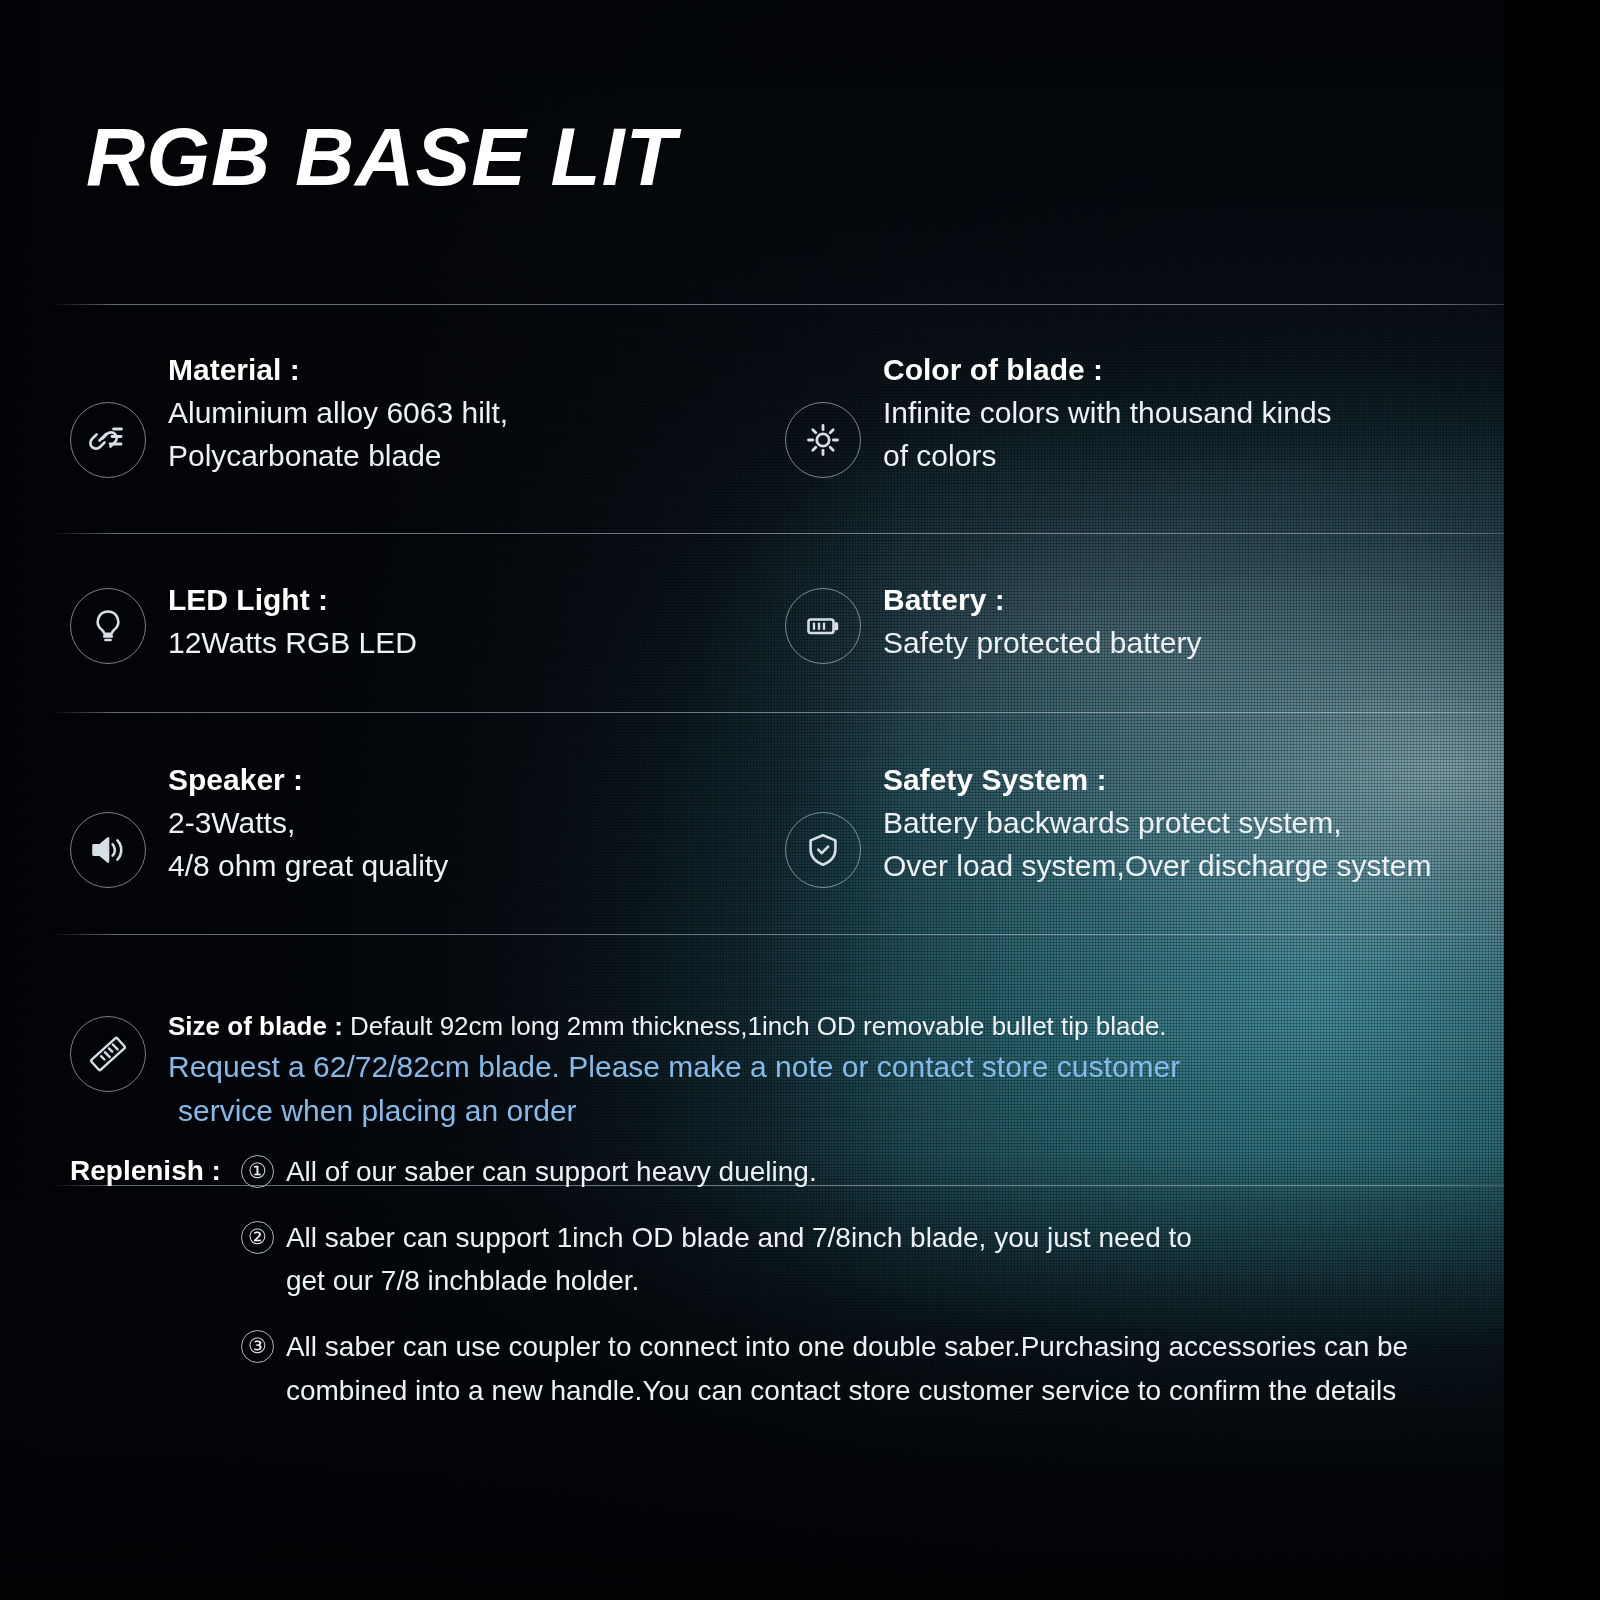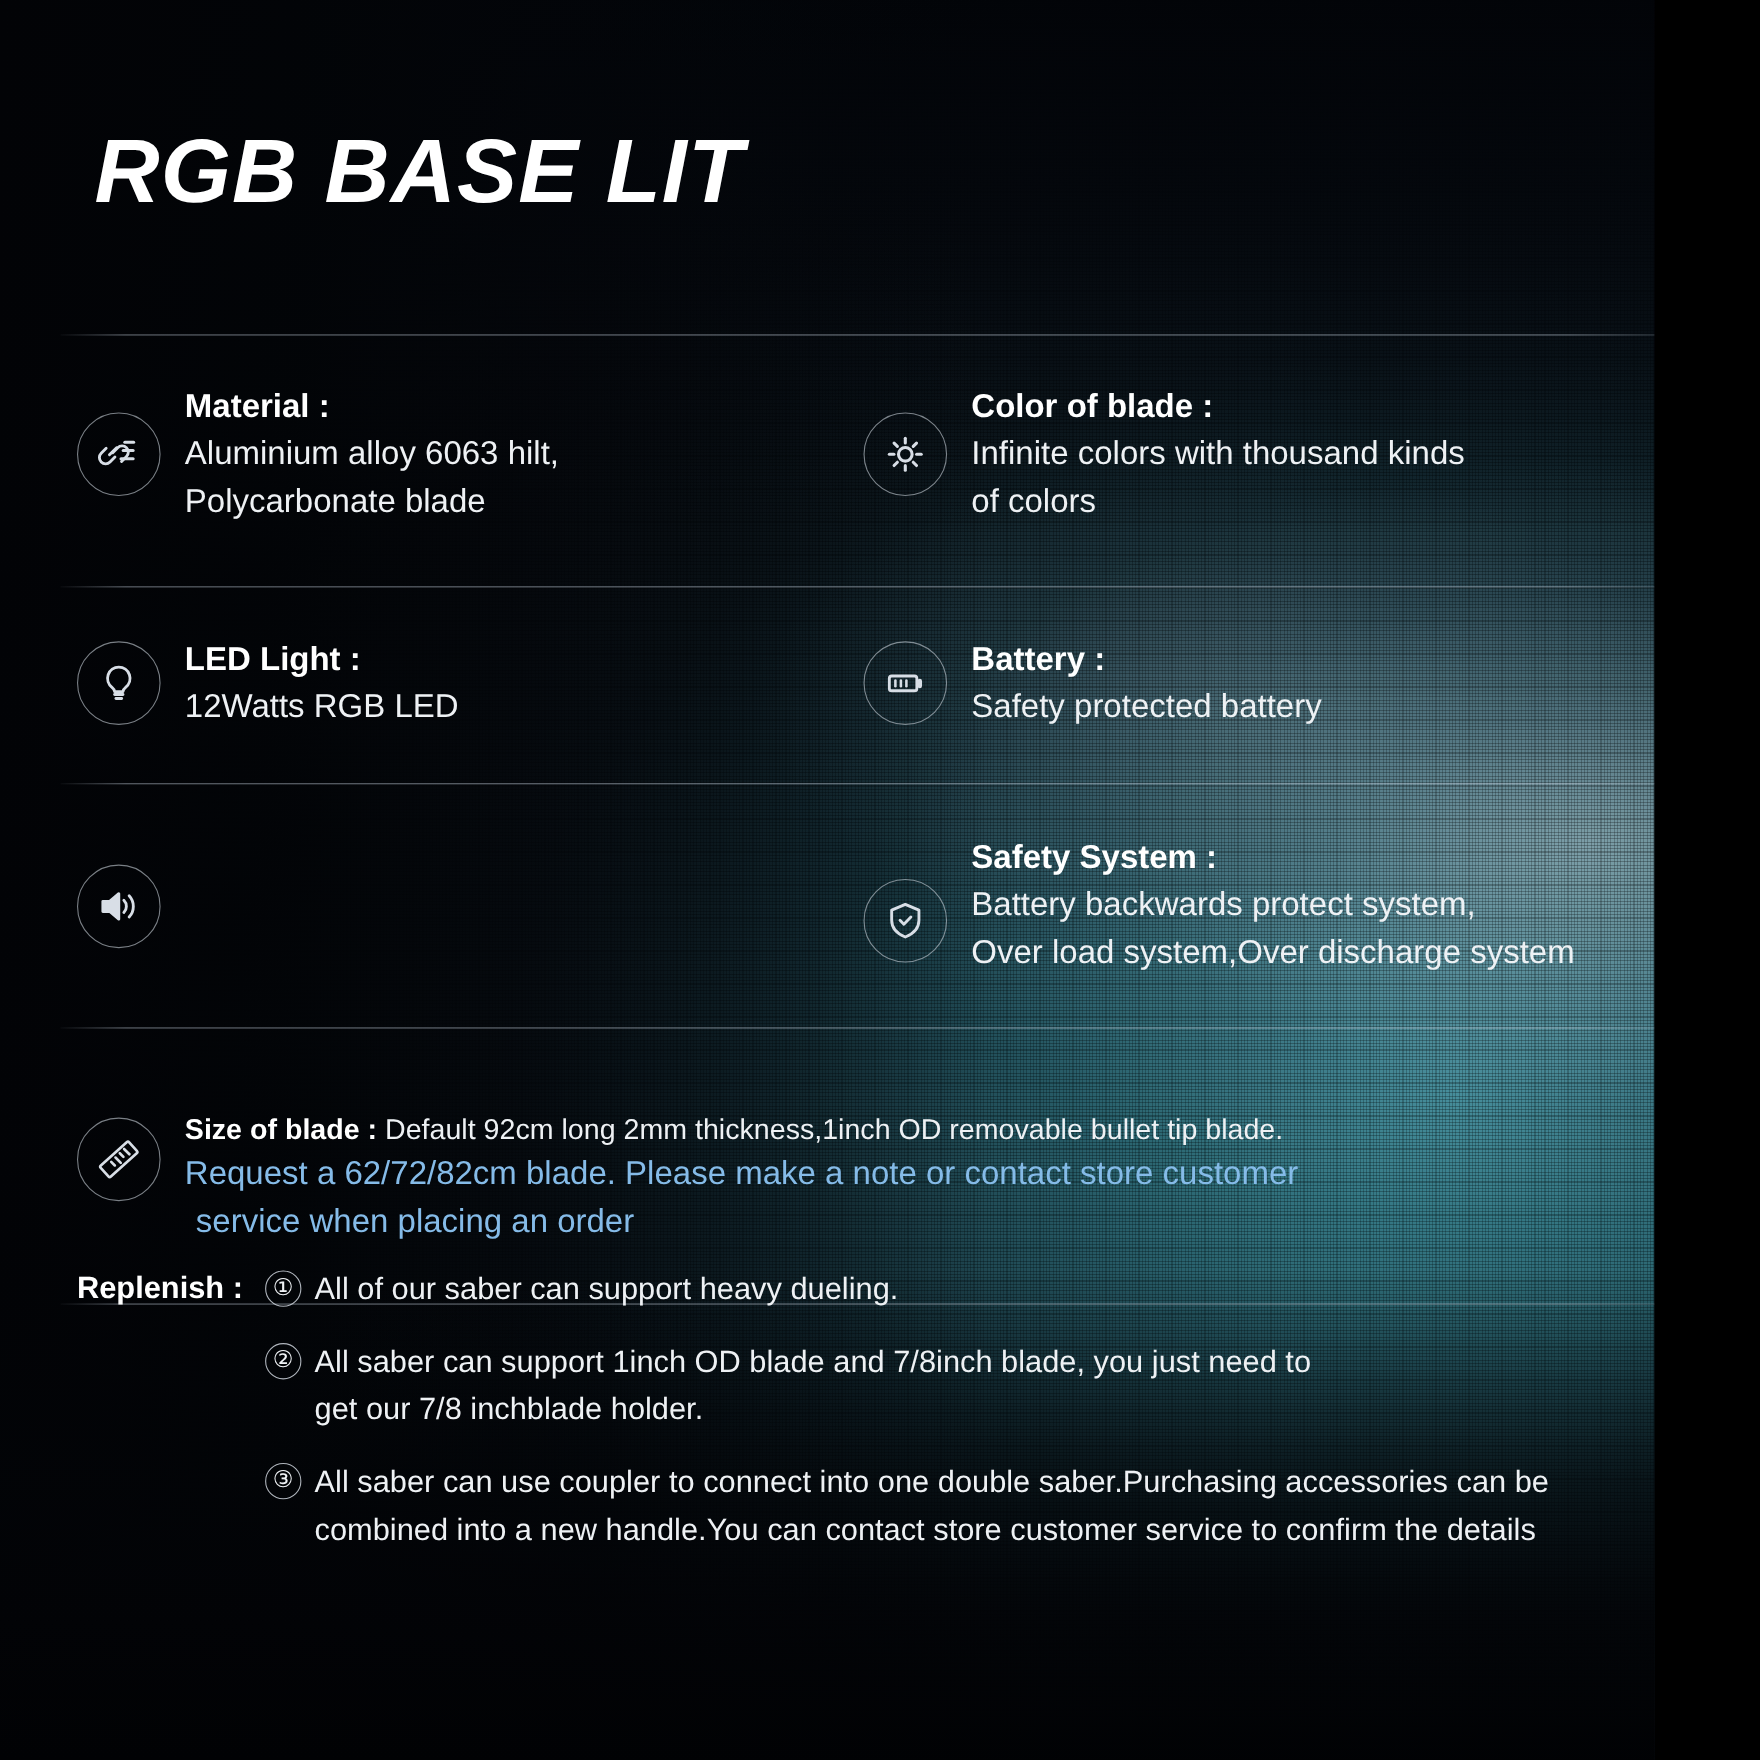--- a/index.html
+++ b/index.html
@@ -115,21 +115,21 @@
   #div-1 { top: 304px; }
   #div-2 { top: 533px; }
   #div-3 { top: 712px; }
   #div-4 { top: 934px; }
   #div-5 { top: 1185px; }
 
   
   .feature {
     position: absolute;
     display: flex;
-    align-items: center;
+    align-items: flex-end;
   }
   .feat-col-l { left: 70px; }
   .feat-col-r { left: 785px; }
 
   .icon-wrap {
     flex: 0 0 auto;
     width: 76px;
     height: 76px;
     border: 1.6px solid rgba(196,204,212,0.62);
     border-radius: 50%;
@@ -304,20 +304,25 @@
     </div>
 
     <div class="feature feat-col-l" style="top:758px;">
       <div class="icon-wrap" style="margin-top:28px;">
         <svg width="42" height="42" viewBox="0 0 42 42" fill="none" stroke="#d8dee6" stroke-width="2.6" stroke-linecap="round" stroke-linejoin="round">
           <path d="M6.5 16.4 h6.2 L21 9.4 v23.2 l-8.3-7 H6.5 Z" fill="#d8dee6" stroke="#d8dee6"></path>
           <path d="M25.6 15.4 a8 8 0 0 1 0 11.2"></path>
           <path d="M30.4 11.4 a14 14 0 0 1 0 19.2"></path>
         </svg>
       </div>
+      <div class="feat-text">
+        <div class="feat-title">Speaker :</div>
+        <div class="feat-line">2-3Watts,</div>
+        <div class="feat-line">4/8 ohm great quality</div>
+      </div>
     </div>
 
     <div class="feature feat-col-r" style="top:758px;">
       <div class="icon-wrap" style="margin-top:28px;">
         <svg width="42" height="42" viewBox="0 0 42 42" fill="none" stroke="#d8dee6" stroke-width="2.6" stroke-linecap="round" stroke-linejoin="round">
           <path d="M21 6.2 L33.4 11.4 v9.1 c0 6.9-5.1 12.3-12.4 15.3 C13.7 32.8 8.6 27.4 8.6 20.5 v-9.1 Z"></path>
           <path d="M16.2 20.6 l3.5 3.6 l6.4-6.6"></path>
         </svg>
       </div>
       <div class="feat-text">

